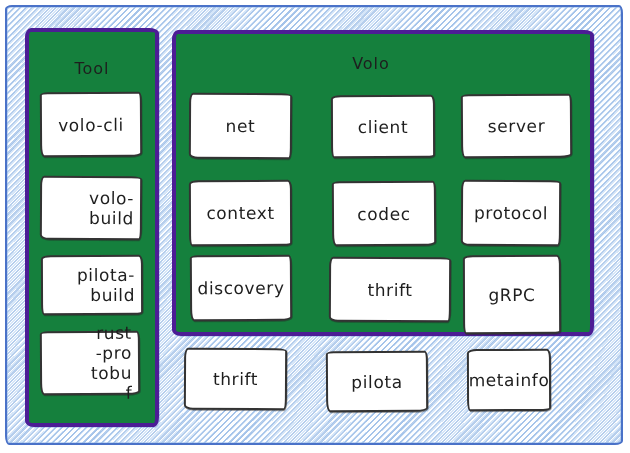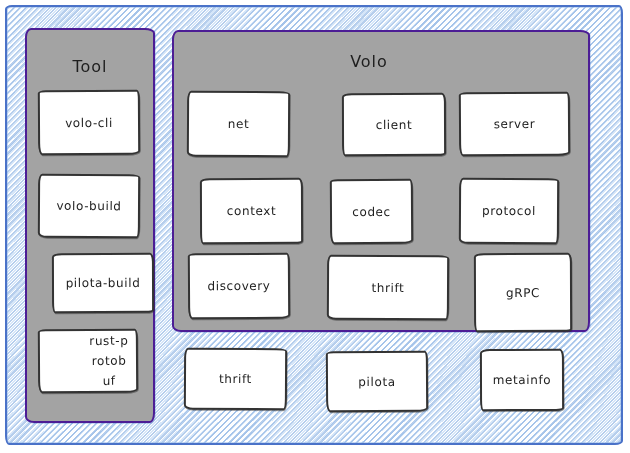--- a/index.html
+++ b/index.html
@@ -13,41 +13,41 @@
     border:2px solid #4a72c8;
     border-radius:7px 4px 8px 4px / 4px 8px 4px 9px;
     background:
       repeating-linear-gradient(135deg, rgba(125,168,222,0.55) 0 1.6px, rgba(255,255,255,0) 1.6px 4.3px),
       repeating-linear-gradient(136deg, rgba(165,200,240,0.45) 0.7px 2.3px, rgba(255,255,255,0) 2.3px 5.1px),
       #fdfeff;
     box-shadow: inset 0 0 0 1px rgba(153,186,232,0.55);
   }
   
   .panel{
-    position:absolute;background:#a3a3a3;
-    border:2px solid #4c1d95;
+    position:absolute;background:#15803d;
+    border:4px solid #4c1d95;
     border-radius:6px 10px 5px 9px / 9px 5px 10px 6px;
     box-shadow:1px 1px 0 0 rgba(74,117,204,0.28);
     text-decoration:underline;
   }
   .panel-title{
     position:absolute;left:0;right:0;margin:0;text-align:center;
     font-size:16px;font-weight:normal;letter-spacing:1px;line-height:20px;color:#1e1e1e;
   }
   
   .box{
     position:absolute;background:#ffffff;
     border:2px solid #333333;
-    display:flex;align-items:center;justify-content:center;text-align:center;
-    font-size:12px;letter-spacing:0.6px;line-height:20px;padding:2px 6px;box-sizing:border-box;
+    display:flex;align-items:center;justify-content:center;text-align:right;
+    font-size:17px;letter-spacing:0.6px;line-height:20px;padding:2px 6px;box-sizing:border-box;
     box-shadow:0.5px 1px 0 0 rgba(40,40,40,0.45);
   }
   .sk1{border-radius:8px 3px 12px 4px / 3px 10px 4px 12px;transform:rotate(-0.35deg);}
   .sk2{border-radius:4px 11px 3px 9px / 10px 3px 12px 5px;transform:rotate(0.3deg);}
-  .sk3{border-radius:10px 4px 8px 3px / 4px 9px 3px 11px;transform:rotate(-0.2deg);margin-left:13px;}
+  .sk3{border-radius:10px 4px 8px 3px / 4px 9px 3px 11px;transform:rotate(-0.2deg);}
   .break-all{word-break:break-all;padding-left:48px;}
   .lbl{display:block;}
 </style>
 </head>
 <body>
 
 <div class="canvas">
 
   <div class="frame"></div>
 
@@ -77,21 +77,21 @@
     <div class="box sk3" style="left:155px;top:61px;width:104px;height:63px">
       <span class="lbl">client</span>
     </div>
     <div class="box sk1" style="left:285px;top:60px;width:111px;height:64px">
       <span class="lbl">server</span>
     </div>
 
     <div class="box sk3" style="left:13px;top:146px;width:103px;height:66px">
       <span class="lbl">context</span>
     </div>
-    <div class="box sk1" style="left:156px;top:147px;width:83px;height:65px">
+    <div class="box sk1" style="left:156px;top:147px;width:104px;height:65px">
       <span class="lbl">codec</span>
     </div>
     <div class="box sk2" style="left:285px;top:146px;width:100px;height:66px">
       <span class="lbl">protocol</span>
     </div>
 
     <div class="box sk1" style="left:14px;top:221px;width:102px;height:66px">
       <span class="lbl">discovery</span>
     </div>
     <div class="box sk2" style="left:153px;top:223px;width:122px;height:65px">

